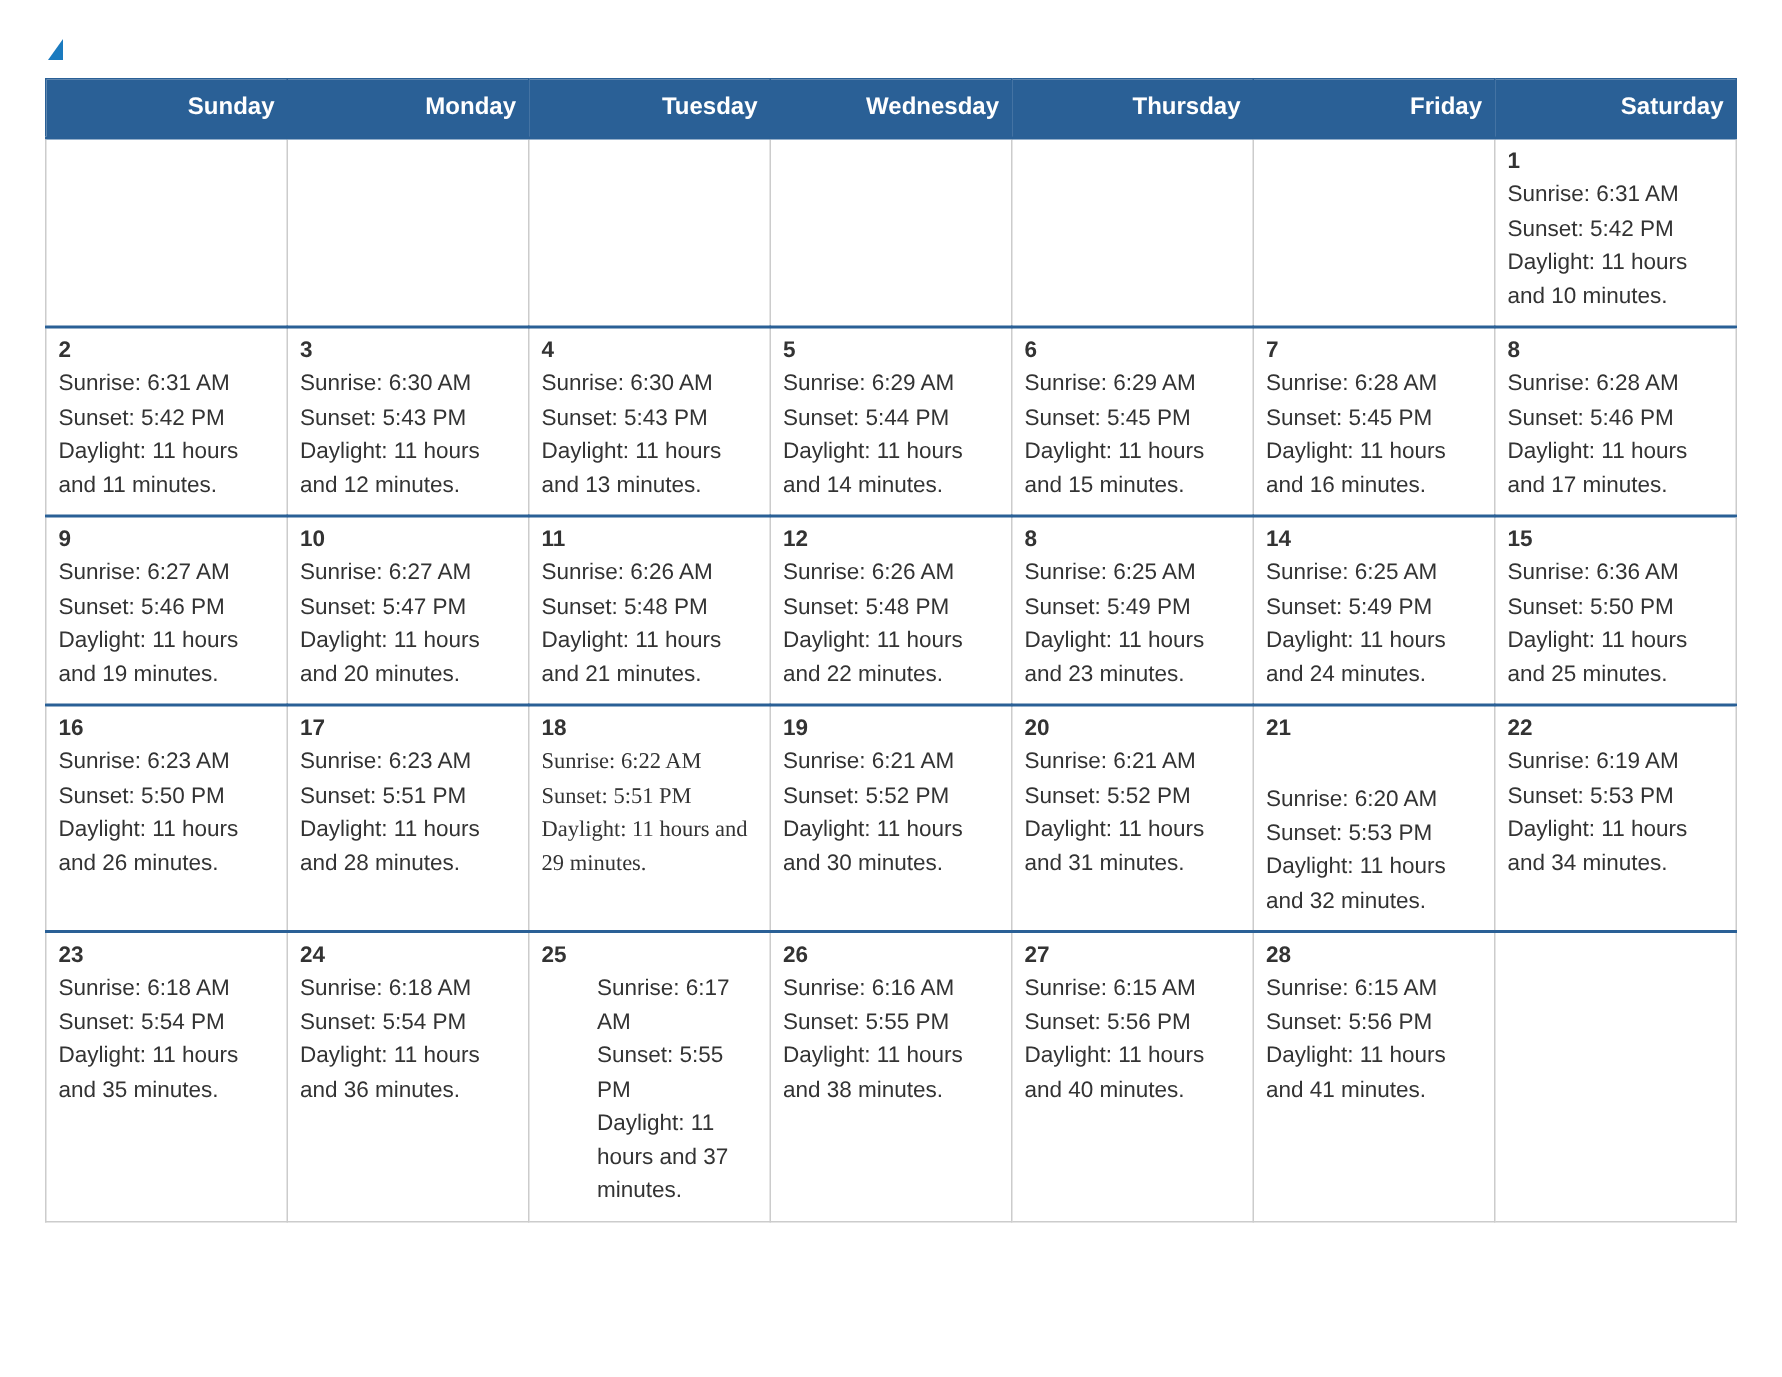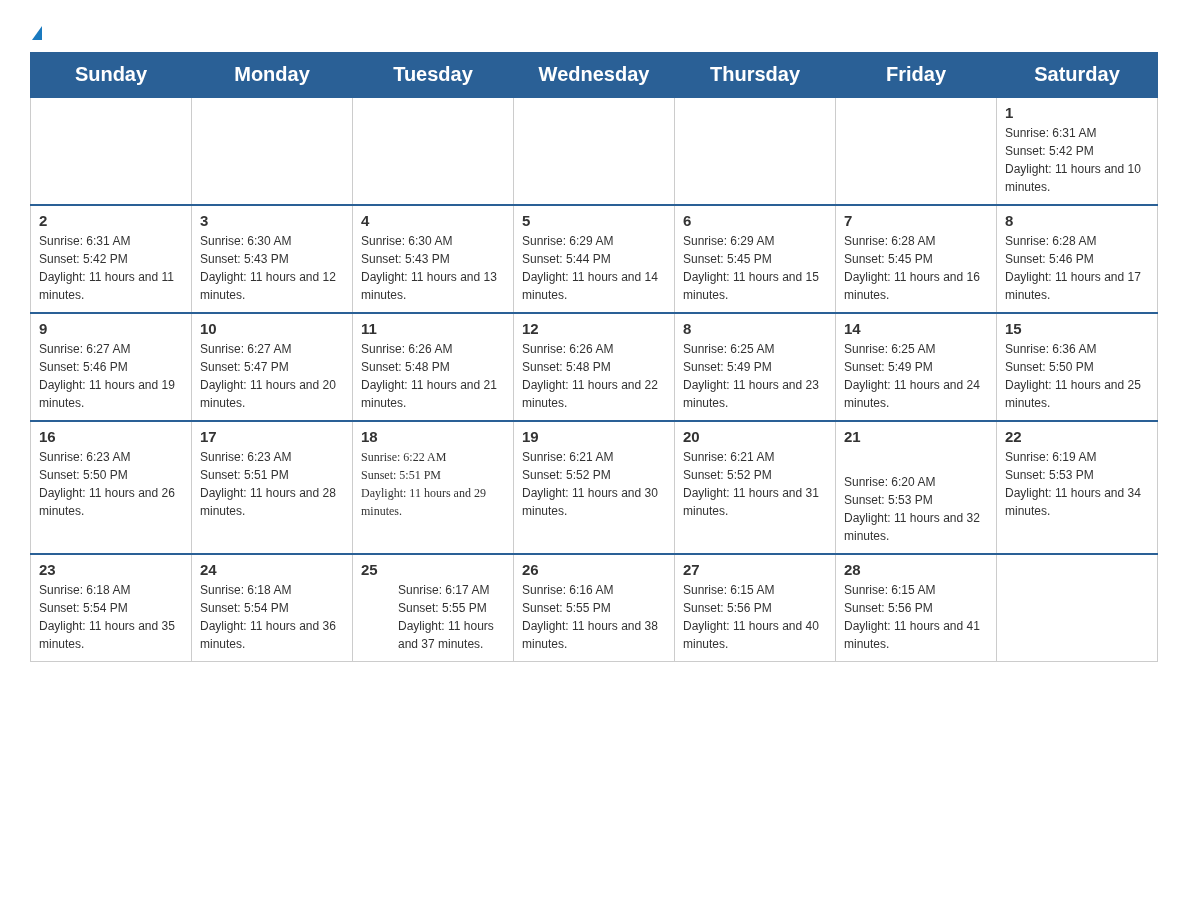--- a/index.html
+++ b/index.html
@@ -61,24 +61,24 @@
     .calendar {
       width: 100%;
       border-collapse: collapse;
       margin-top: 10px;
     }
     .calendar thead tr {
       background-color: #2a6096;
     }
     .calendar thead th {
       color: #fff;
-      font-size: 20px;
+      font-size: 16px;
       font-weight: bold;
       padding: 10px 8px;
-      text-align: center;
+      text-align: right;
       border: 1px solid #2a6096;
     }
     .calendar tbody td {
       vertical-align: top;
       padding: 6px 8px 8px 8px;
       border: 1px solid #ccc;
       width: 14.28%;
       min-height: 100px;
       font-size: 12.5px;
       color: #333;
@@ -87,21 +87,21 @@
     .calendar tbody tr {
       border-top: 2px solid #2a6096;
     }
     .day-number {
       font-size: 15px;
       font-weight: bold;
       display: block;
       margin-bottom: 3px;
     }
     .day-info {
-      font-size: 12px;
+      font-size: 15px;
       line-height: 1.5;
       color: #333;
     }
     .empty-cell {
       background: #f9f9f9;
     }
   </style>
 </head>
 <body>
 

